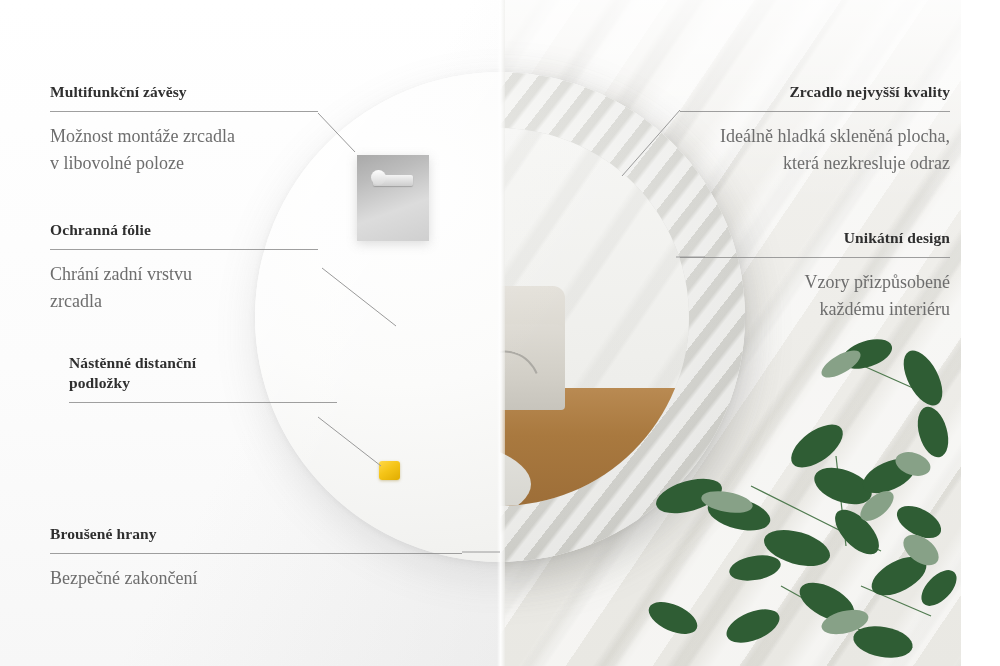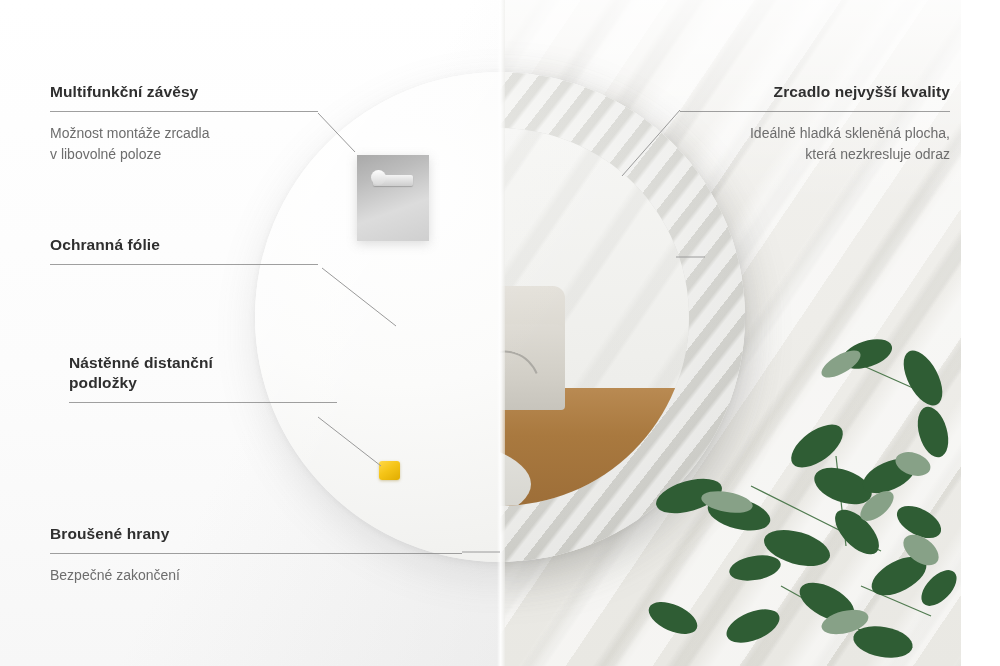--- a/index.html
+++ b/index.html
@@ -7,20 +7,21 @@
   body{
     font-family:"Liberation Sans", sans-serif;
     -webkit-font-smoothing:antialiased;
   }
   #stage{
     position:relative;
     width:961px;
     height:666px;
     overflow:hidden;
     background:#7dd3fc;
+    font-family:Liberation Serif, serif;
   }
 
   
   .bg-left{
     position:absolute; left:0; top:0; width:500px; height:666px;
     background:
       linear-gradient(118deg, rgba(255,255,255,0) 55%, rgba(214,214,214,.30) 100%),
       linear-gradient(180deg,#ffffff 0%,#fcfcfc 55%,#f7f7f7 100%);
   }
   .bg-right{
@@ -154,21 +155,21 @@
     line-height:1.28;
   }
   .callout .rule{
     height:1px;
     background:#8e8e8e;
     opacity:.85;
     margin-bottom:11px;
   }
   .callout p{
     margin:0;
-    font-size:14px;
+    font-size:18px;
     line-height:1.52;
     color:#6d6d6d;
     font-weight:400;
   }
   .left-col{ left:50px; width:268px; text-align:left; }
   .right-col{ width:270px; text-align:right; }
 
   
   .connectors{ position:absolute; left:0; top:0; width:1000px; height:666px; pointer-events:none; }
 
@@ -248,42 +249,48 @@
       <path d="M705 257 L676 257"></path>
     </g>
   </svg>
 
   <div class="callout left-col" style="top:82px;">
     <h3>Multifunkční závěsy</h3>
     <div class="rule"></div>
     <p>Možnost montáže zrcadla<br>v libovolné poloze</p>
   </div>
 
-  <div class="callout left-col" style="top:235px;">
+  <div class="callout left-col" style="top:220px;">
     <h3>Ochranná fólie</h3>
     <div class="rule"></div>
+    <p>Chrání zadní vrstvu<br>zrcadla</p>
   </div>
 
   <div class="callout left-col" style="top:353px;margin-left:19px;">
     <h3>Nástěnné distanční<br>podložky</h3>
     <div class="rule"></div>
   </div>
 
   <div class="callout" style="left:50px; top:524px; width:412px; text-align:left;">
     <h3>Broušené hrany</h3>
     <div class="rule"></div>
     <p>Bezpečné zakončení</p>
   </div>
 
   <div class="callout right-col" style="left:680px; top:82px;">
     <h3>Zrcadlo nejvyšší kvality</h3>
     <div class="rule"></div>
     <p>Ideálně hladká skleněná plocha,<br>která nezkresluje odraz</p>
   </div>
 
+  <div class="callout right-col" style="left:680px; top:228px;">
+    <h3>Unikátní design</h3>
+    <div class="rule"></div>
+    <p>Vzory přizpůsobené<br>každému interiéru</p>
+  </div>
 
   <svg class="leaves" viewBox="0 0 330 330">
     <g stroke="#4f7a4f" stroke-width="1.2" fill="none">
       <path d="M210 20 L300 60"></path>
       <path d="M120 150 L250 215"></path>
       <path d="M205 120 L215 210"></path>
       <path d="M230 250 L300 280"></path>
       <path d="M150 250 L240 300"></path>
     </g>
     <g fill="#2f5d34">

